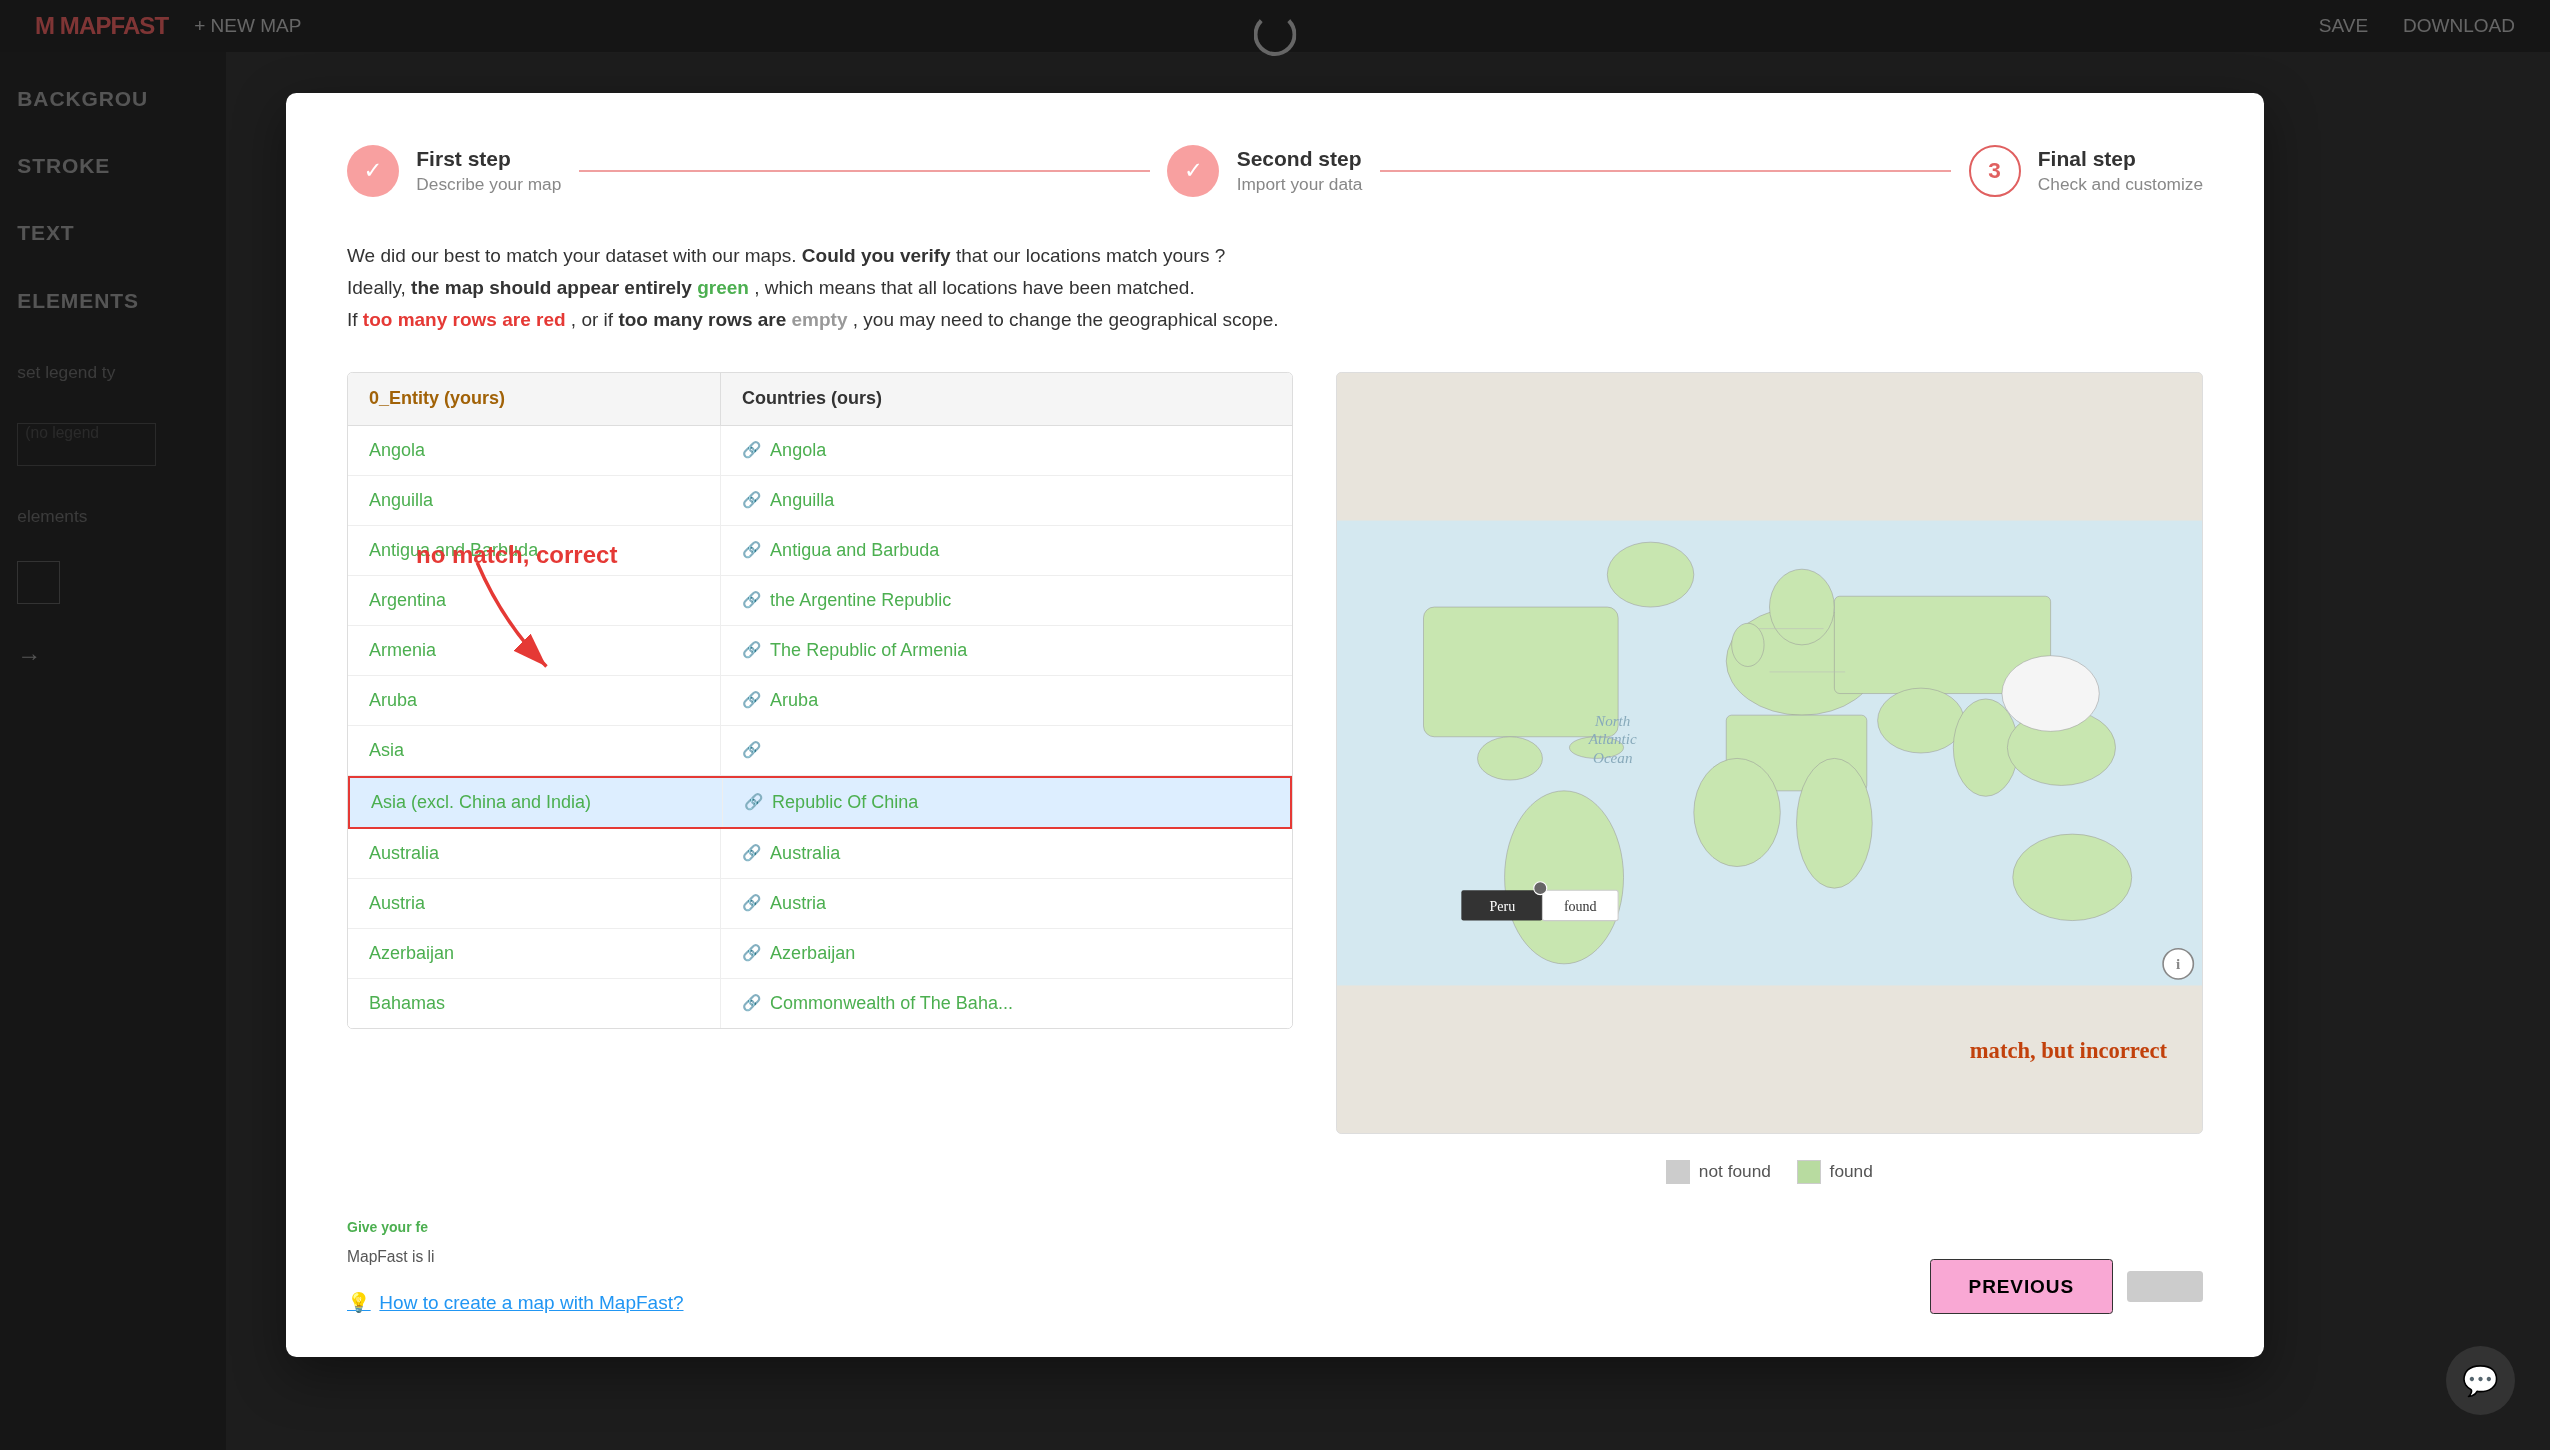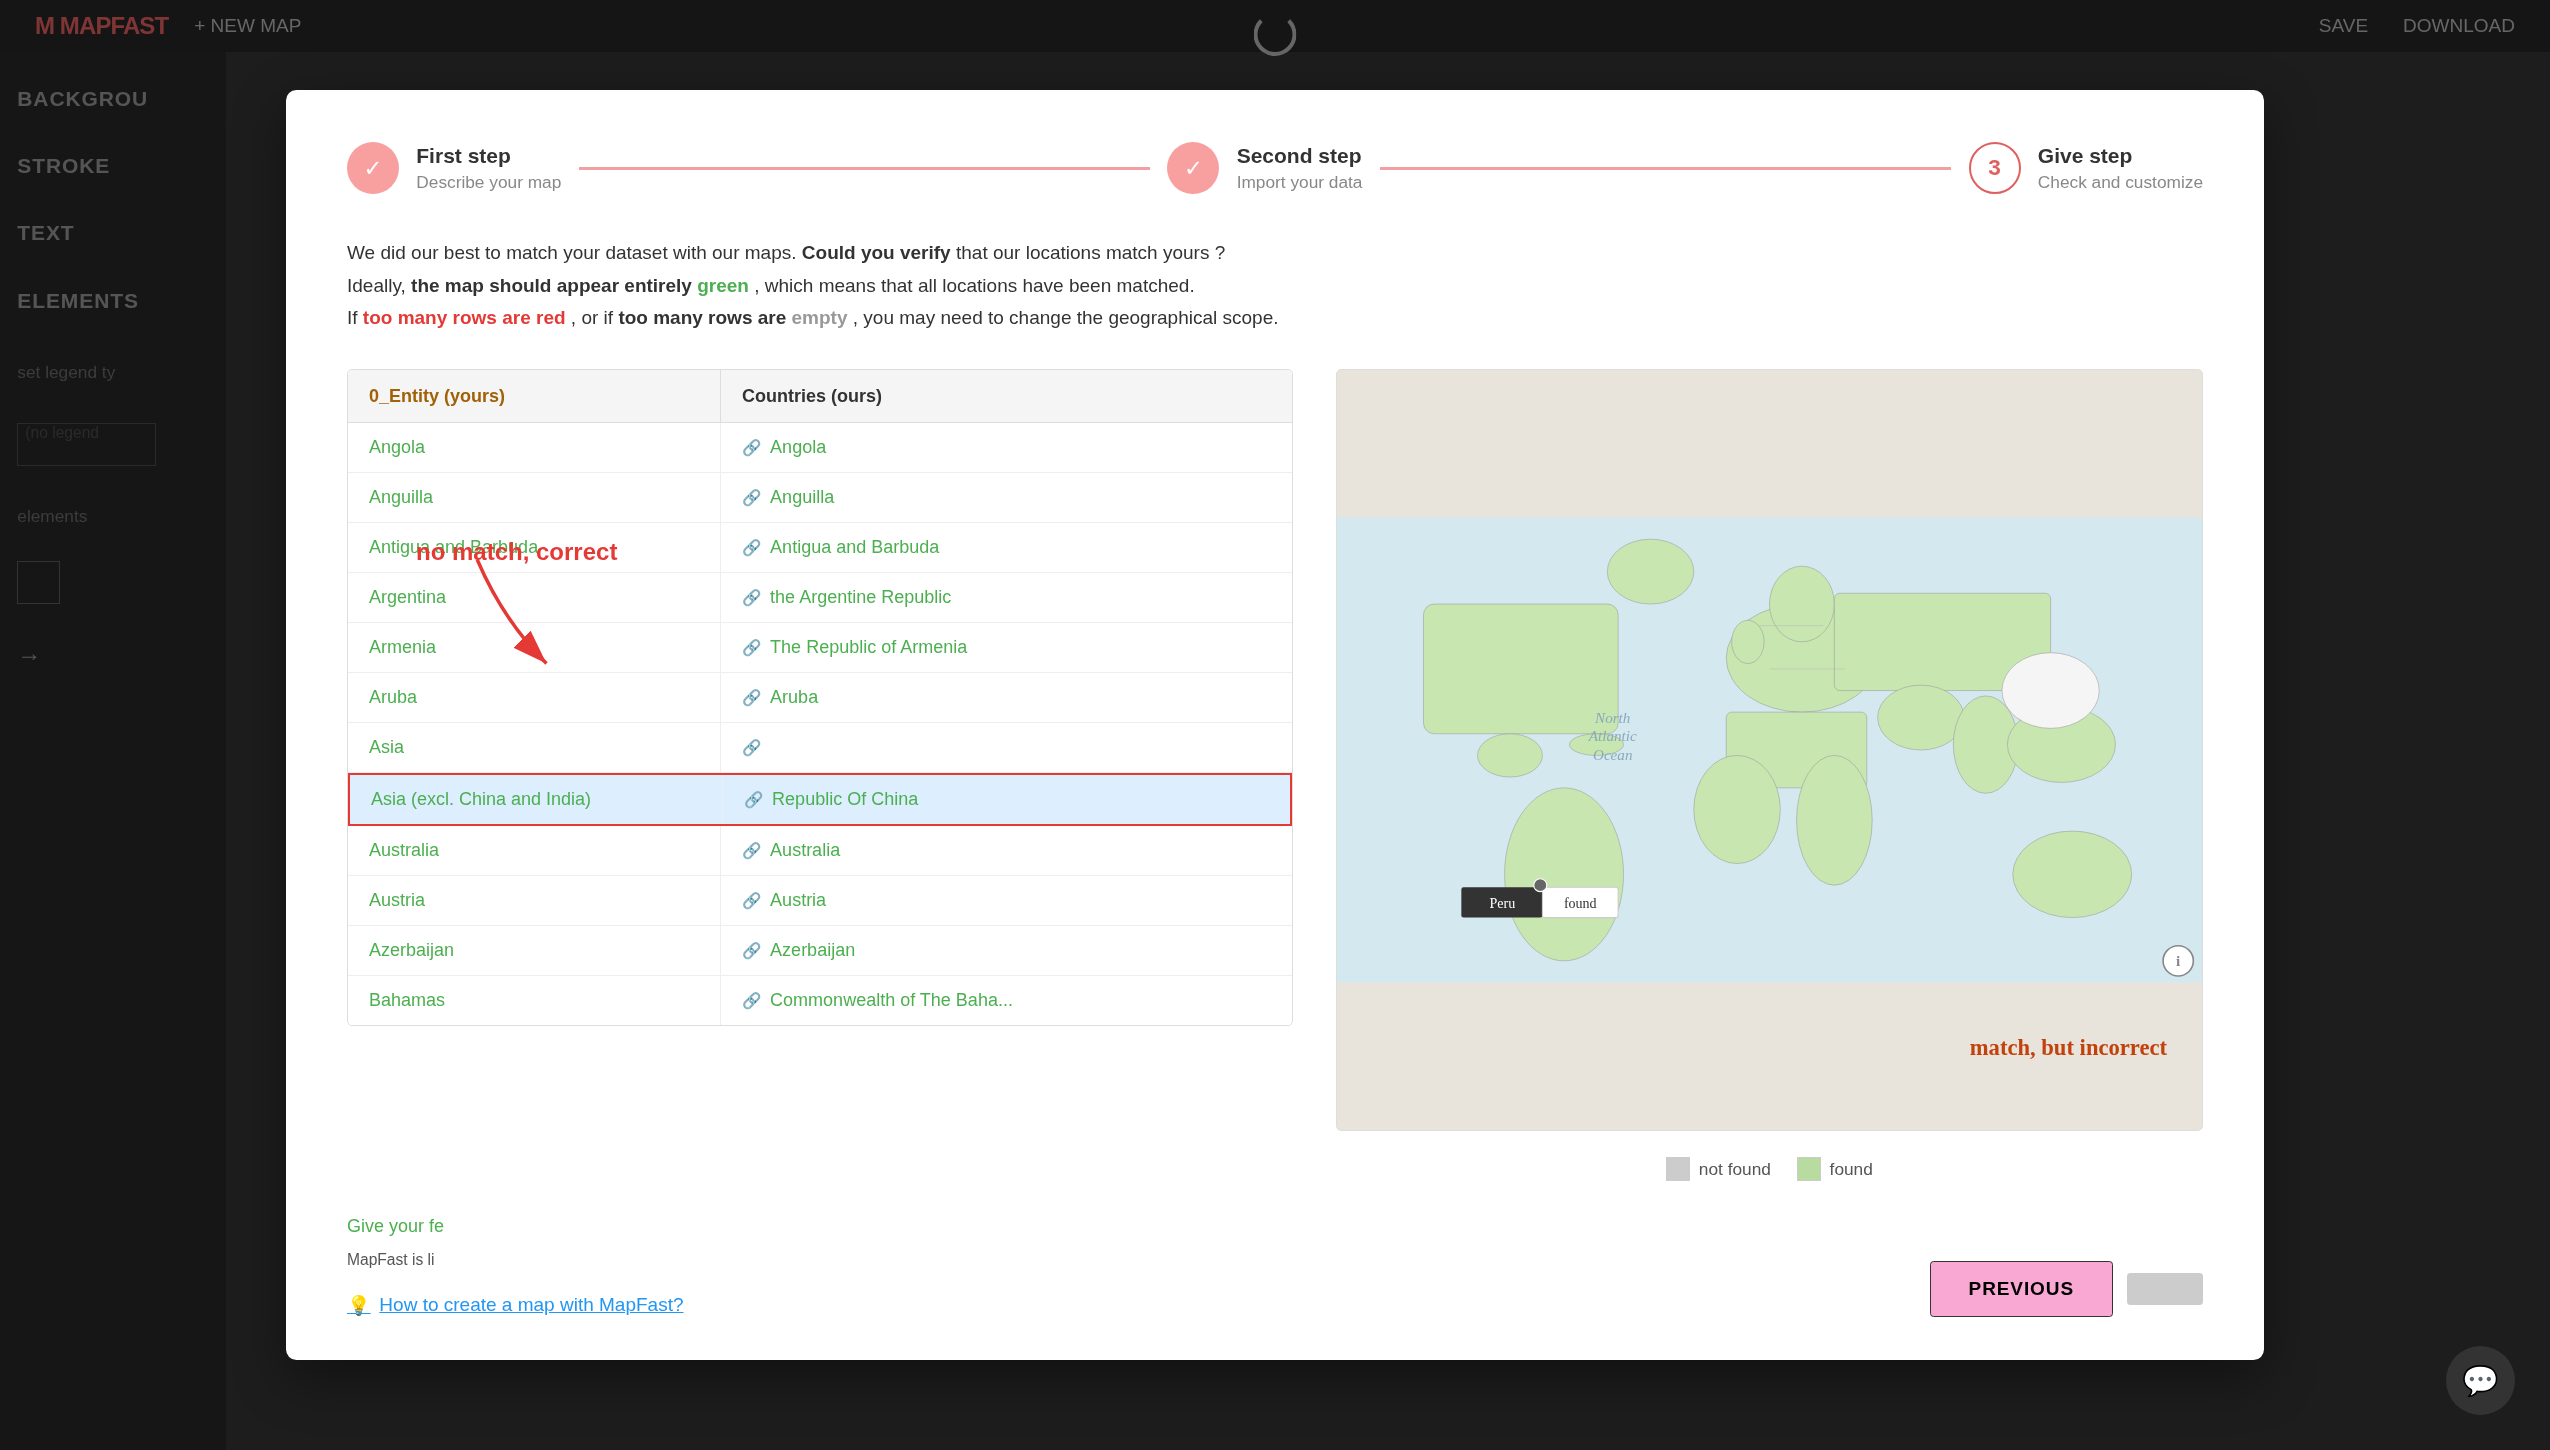--- a/index.html
+++ b/index.html
@@ -301,22 +301,22 @@
       justify-content: space-between;
       margin-top: 35px;
     }
 
     .feedback-section {
       max-width: 434px;
     }
 
     .feedback-title {
       color: #4caf50;
-      font-size: 18px;
-      font-weight: 400;
+      font-size: 14px;
+      font-weight: 700;
       margin-bottom: 10.4px;
     }
 
     .feedback-text {
       font-size: 15.6px;
       color: #555;
       line-height: 1.6;
     }
 
     .help-link {
@@ -478,21 +478,21 @@
         <div class="step-text">
           <span class="step-title">Second step</span>
           <span class="step-subtitle">Import your data</span>
         </div>
       </div>
       <div class="step-line"></div>
 
       <div class="step">
         <div class="step-icon-current">3</div>
         <div class="step-text">
-          <span class="step-title">Give step</span>
+          <span class="step-title">Final step</span>
           <span class="step-subtitle">Check and customize</span>
         </div>
       </div>
     </div>
 
     <div class="description">
       <span>We did our best to match your dataset with our maps.</span>
       <span class="bold">Could you verify</span>
       <span>that our locations match yours ?</span><br>
       <span>Ideally,</span>

